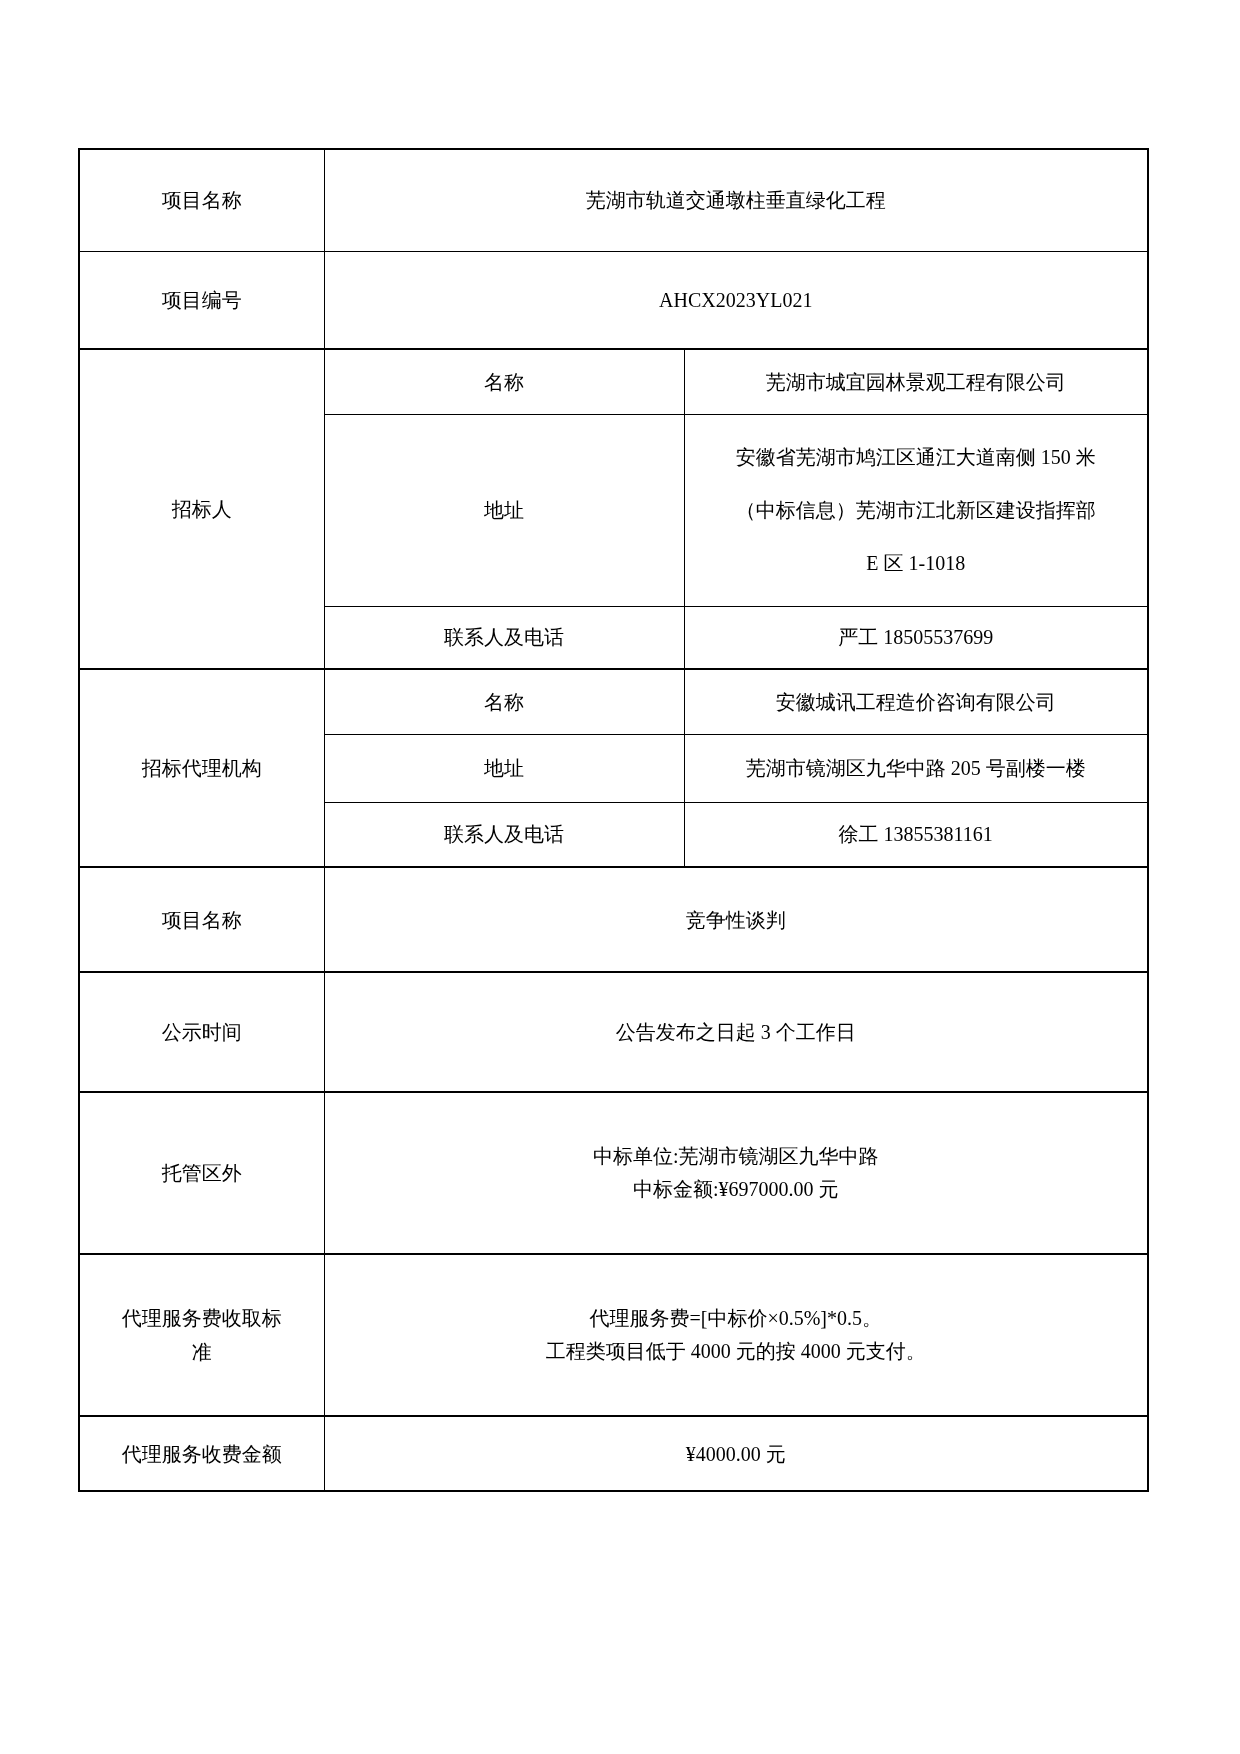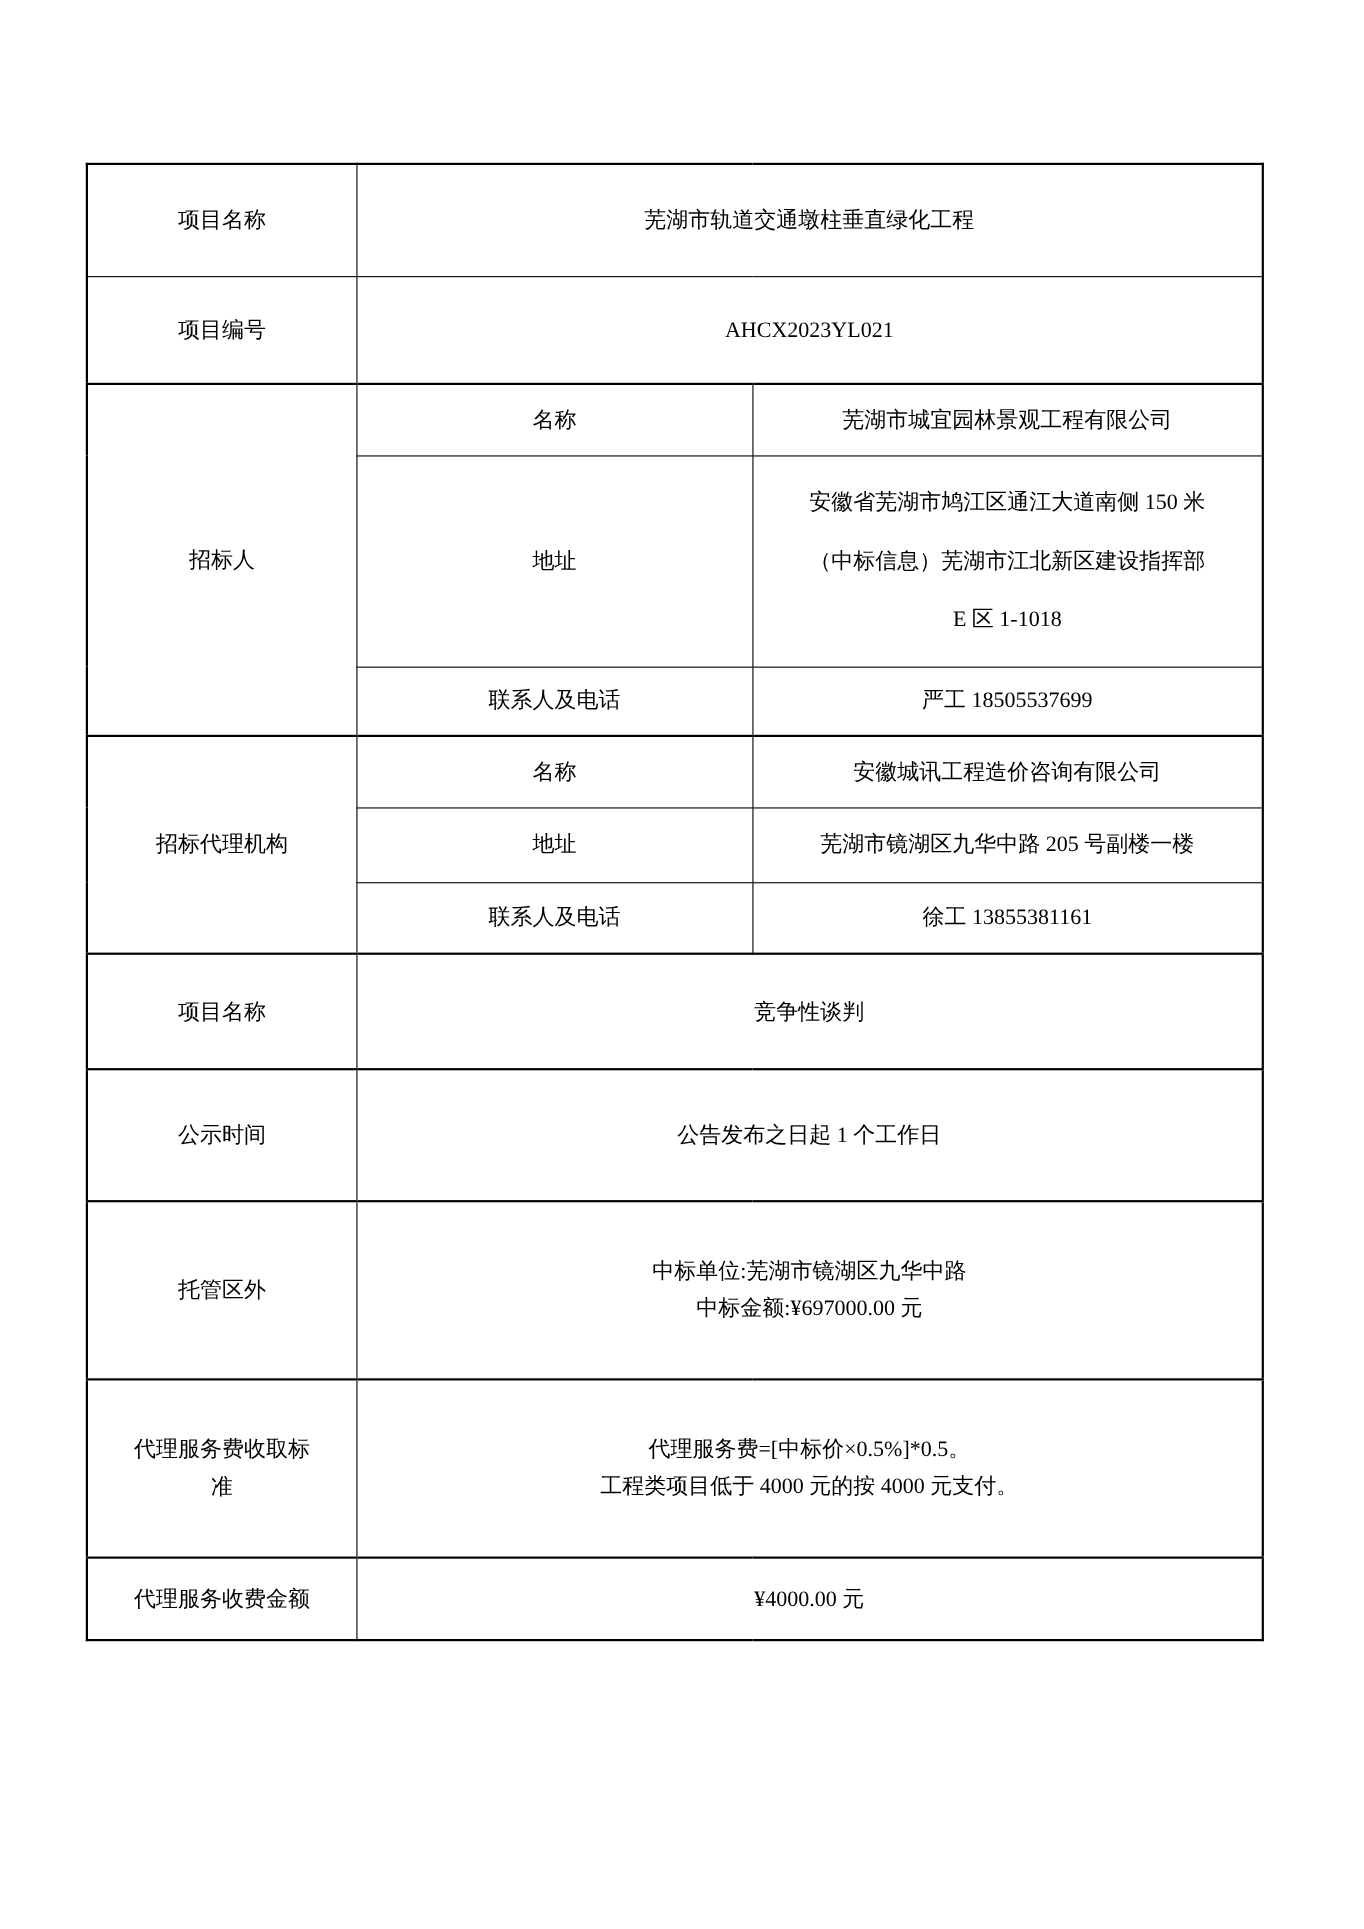--- a/index.html
+++ b/index.html
@@ -90,21 +90,21 @@
       <td>徐工 13855381161</td>
     </tr>
 
     <tr class="thick" style="height:105px">
       <td>项目名称</td>
       <td colspan="2">竞争性谈判</td>
     </tr>
 
     <tr class="thick" style="height:120px">
       <td>公示时间</td>
-      <td colspan="2">公告发布之日起 1 个工作日</td>
+      <td colspan="2">公告发布之日起 3 个工作日</td>
     </tr>
 
     <tr class="thick" style="height:162px">
       <td>托管区外</td>
       <td colspan="2" class="twoline">
         <div>中标单位:芜湖市镜湖区九华中路</div>
         <div>中标金额:¥697000.00 元</div>
       </td>
     </tr>
 

